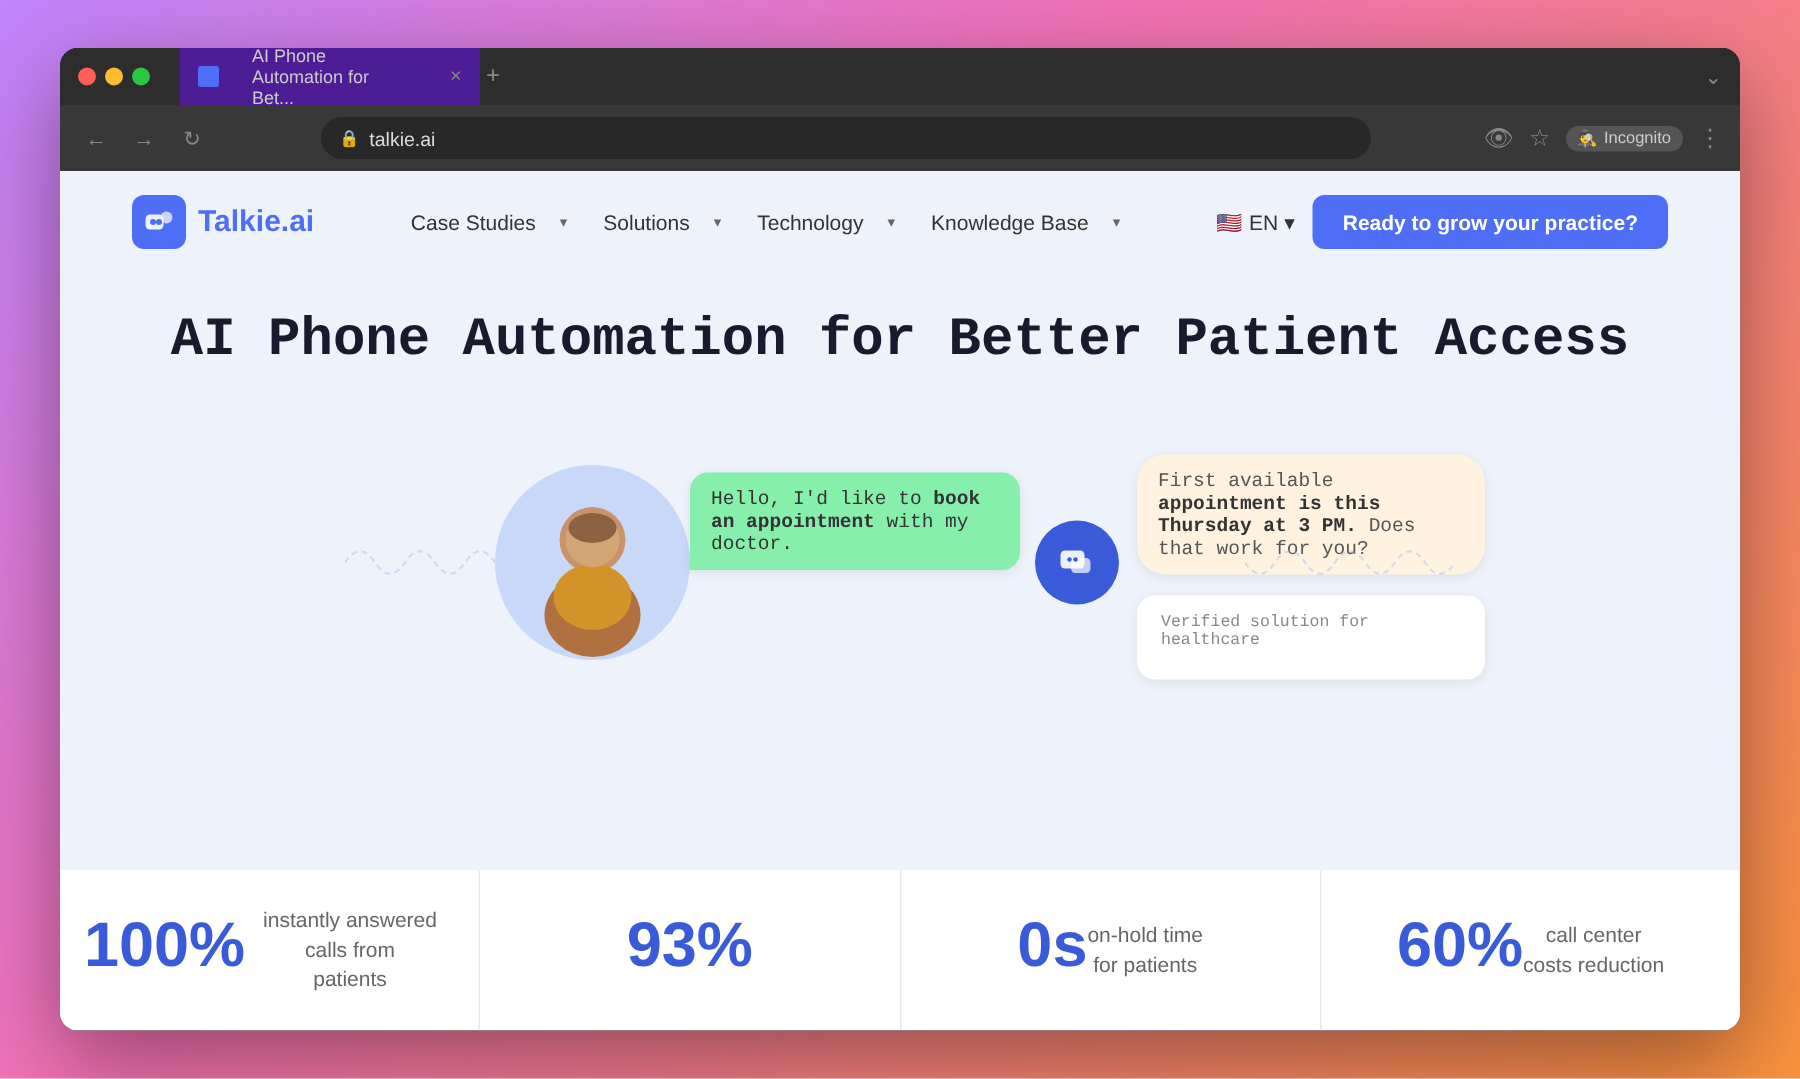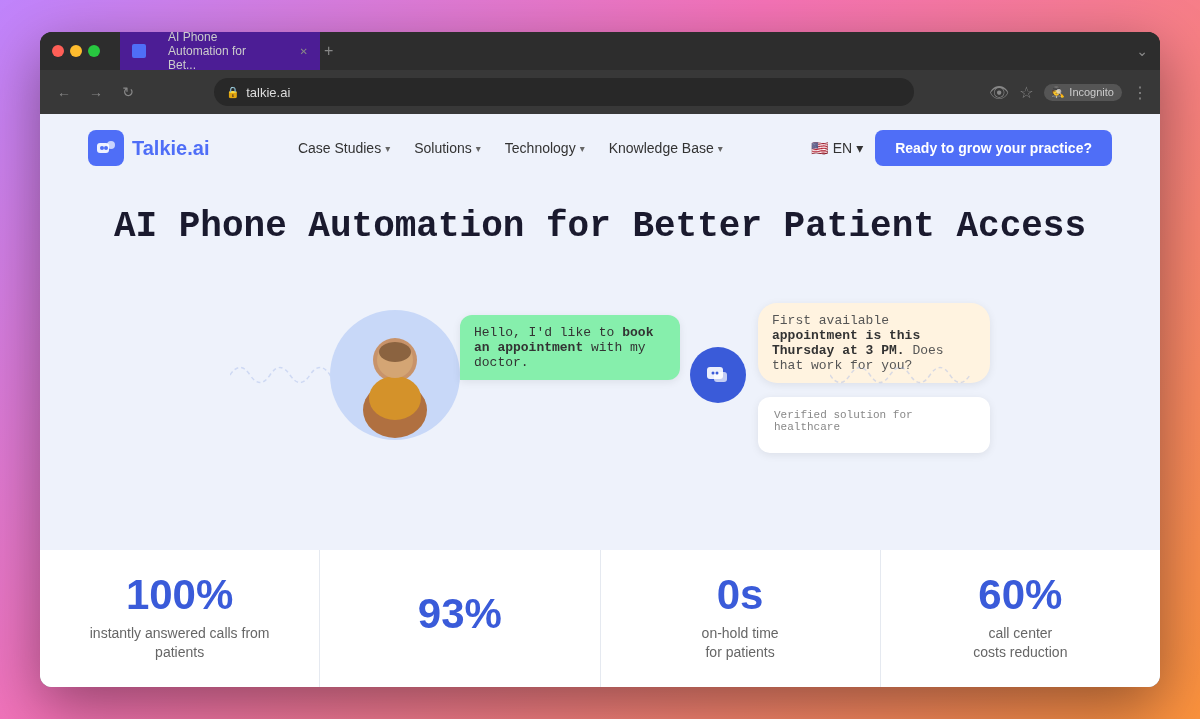--- a/index.html
+++ b/index.html
@@ -175,21 +175,21 @@
       display: flex;
       align-items: center;
       gap: 24px;
     }
     .nav-link {
       color: #333;
       font-size: 14px;
       cursor: pointer;
       display: flex;
       align-items: center;
-      gap: 4px;
+      gap: 16px;
     }
     .nav-link .chevron { font-size: 10px; color: #666; }
     .nav-right {
       display: flex;
       align-items: center;
       gap: 12px;
     }
     .lang-btn {
       display: flex;
       align-items: center;
@@ -357,21 +357,20 @@
       background: white;
       width: 100%;
       display: flex;
       align-items: stretch;
       flex-shrink: 0;
       margin-top: auto;
     }
     .stat-item {
       flex: 1;
       display: flex;
-      flex-direction: column;
       align-items: center;
       justify-content: center;
       padding: 24px 16px;
       border-right: 1px solid #e5e9f0;
       text-align: center;
     }
     .stat-item:last-child { border-right: none; }
     .stat-number {
       font-size: 42px;
       font-weight: 800;

